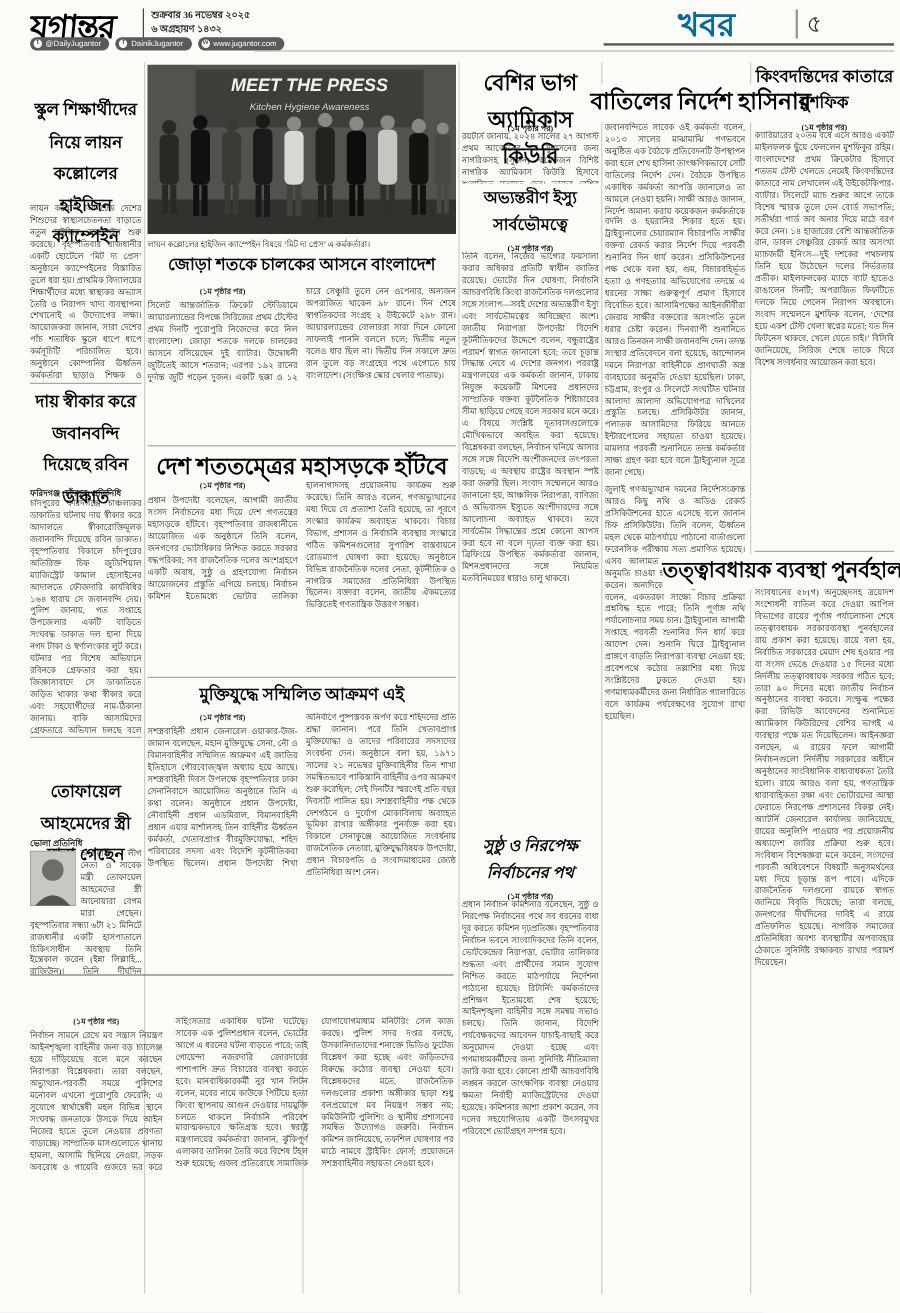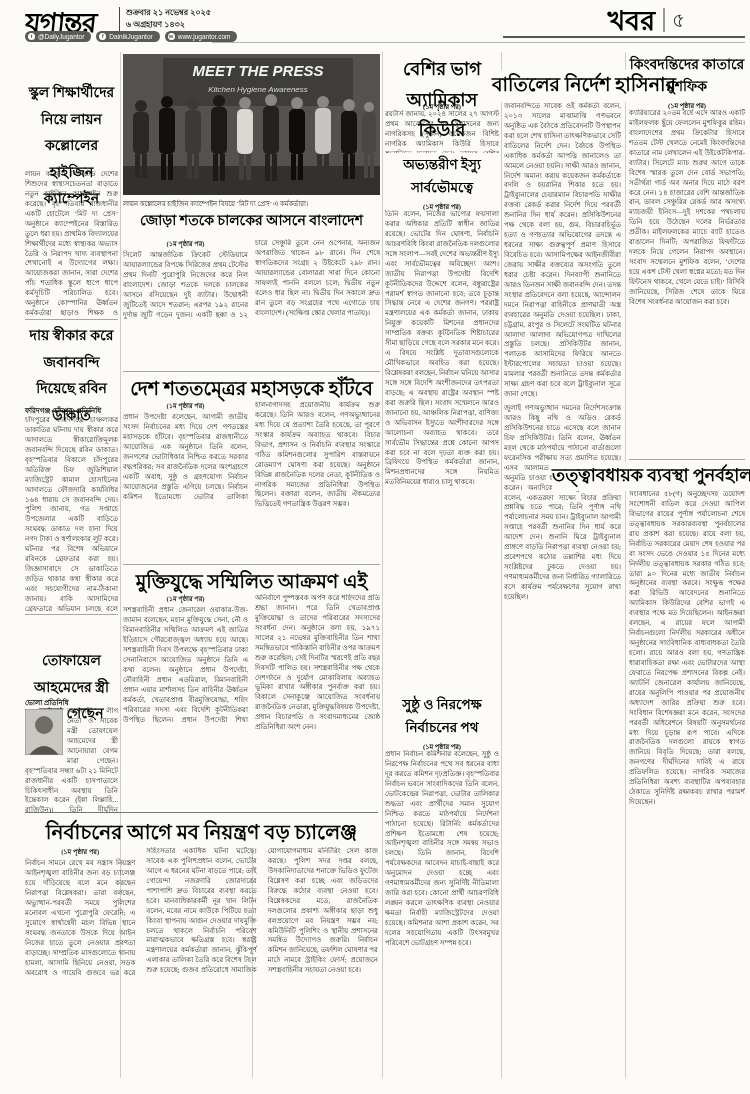--- a/index.html
+++ b/index.html
@@ -8,22 +8,22 @@
   
   .brand{position:absolute;left:25px;top:2px;font-size:27px;font-weight:bold;color:#000;
          transform:skewX(-6deg);letter-spacing:-1px;}
   .brand-div{position:absolute;left:119px;top:7px;width:1px;height:26px;background:#444;}
   .dates{position:absolute;left:126px;top:7px;font-size:8px;font-weight:bold;color:#222;line-height:1.55;}
   .socials{position:absolute;left:25px;top:31px;display:flex;gap:5px;}
   .pill{display:flex;align-items:center;gap:3px;height:11px;padding:0 7px 0 3px;border-radius:6px;
         background:#5a5a58;color:#fff;font-size:6.5px;font-family:"Liberation Sans",sans-serif;}
   .pill .glyph{display:inline-block;width:7px;height:7px;border-radius:50%;background:#fff;color:#5a5a58;
         font-size:6px;font-weight:bold;text-align:center;line-height:7px;}
-  .section-title{position:absolute;left:565px;top:0px;width:90px;text-align:right;
-        font-size:27px;font-weight:bold;color:#000000;}
+  .section-title{position:absolute;left:565px;top:0px;width:90px;text-align:left;
+        font-size:27px;font-weight:bold;color:#0369a1;}
   .sec-div{position:absolute;left:663px;top:8px;width:2px;height:24px;background:#999;}
   .page-num{position:absolute;left:672px;top:5px;font-size:20px;color:#333;}
   .rule-thick{position:absolute;left:503px;top:36px;width:242px;height:2px;background:#555;}
   .rule-thin{position:absolute;left:212px;top:42px;width:533px;height:1px;background:#b5b5b5;}
   
   .vrule{position:absolute;width:1px;background:#cfcdc8;}
   .hrule{position:absolute;height:1px;background:#a9a7a2;}
   
   .hl{position:absolute;font-weight:bold;color:#000;text-align:center;}
   .hl.small{font-size:14px;line-height:1.9;}
@@ -40,21 +40,21 @@
   .wide-hl{white-space:nowrap;background:#fcfbf8;z-index:3;}
 </style>
 </head>
 <body>
 
 <div class="page">
 
   <div class="brand">যুগান্তর</div>
   <div class="brand-div"></div>
   <div class="dates">
-    <div>শুক্রবার ২১ নভেম্বর ২০২৫</div>
+    <div>শুক্রবার 36 নভেম্বর ২০২৫</div>
     <div>৬ অগ্রহায়ণ ১৪৩২</div>
   </div>
   <div class="socials">
     <span class="pill">
       <span class="glyph">t</span>
       <span>@DailyJugantor</span>
     </span>
     <span class="pill">
       <span class="glyph">f</span>
       <span>DainikJugantor</span>
@@ -176,53 +176,52 @@
   </div>
   <div class="hrule" style="left:123px;top:371px;width:257px;"></div>
 
   <div class="hl" style="left:123px;top:374px;width:257px;font-size:19px;">দেশ শততম্ত্রের মহাসড়কে হাঁটবে</div>
   <div class="body cols2" style="left:123px;top:401px;width:257px;height:161px;">
     <div class="cont-in">(১ম পৃষ্ঠার পর)</div>
     <div>প্রধান উপদেষ্টা বলেছেন, আগামী জাতীয় সংসদ নির্বাচনের মধ্য দিয়ে দেশ গণতন্ত্রের মহাসড়কে হাঁটবে। বৃহস্পতিবার রাজধানীতে আয়োজিত এক অনুষ্ঠানে তিনি বলেন, জনগণের ভোটাধিকার নিশ্চিত করতে সরকার বদ্ধপরিকর; সব রাজনৈতিক দলের অংশগ্রহণে একটি অবাধ, সুষ্ঠু ও গ্রহণযোগ্য নির্বাচন আয়োজনের প্রস্তুতি এগিয়ে চলছে। নির্বাচন কমিশন ইতোমধ্যে ভোটার তালিকা হালনাগাদসহ প্রয়োজনীয় কার্যক্রম শুরু করেছে। তিনি আরও বলেন, গণঅভ্যুত্থানের মধ্য দিয়ে যে প্রত্যাশা তৈরি হয়েছে, তা পূরণে সংস্কার কার্যক্রম অব্যাহত থাকবে। বিচার বিভাগ, প্রশাসন ও নির্বাচনি ব্যবস্থার সংস্কারে গঠিত কমিশনগুলোর সুপারিশ বাস্তবায়নে রোডম্যাপ ঘোষণা করা হয়েছে। অনুষ্ঠানে বিভিন্ন রাজনৈতিক দলের নেতা, কূটনীতিক ও নাগরিক সমাজের প্রতিনিধিরা উপস্থিত ছিলেন। বক্তারা বলেন, জাতীয় ঐকমত্যের ভিত্তিতেই গণতান্ত্রিক উত্তরণ সম্ভব।</div>
   </div>
   <div class="hrule" style="left:123px;top:564px;width:257px;"></div>
 
-  <div class="hl" style="left:123px;top:567px;width:257px;font-size:19px;">মুক্তিযুদ্ধে সম্মিলিত আক্রমণ এই</div>
+  <div class="hl" style="left:123px;top:567px;width:257px;font-size:14px;">মুক্তিযুদ্ধে সম্মিলিত আক্রমণ এই</div>
   <div class="body cols2" style="left:123px;top:594px;width:257px;height:218px;">
     <div class="cont-in">(১ম পৃষ্ঠার পর)</div>
     <div>সশস্ত্রবাহিনী প্রধান জেনারেল ওয়াকার-উজ-জামান বলেছেন, মহান মুক্তিযুদ্ধে সেনা, নৌ ও বিমানবাহিনীর সম্মিলিত আক্রমণ এই জাতির ইতিহাসে গৌরবোজ্জ্বল অধ্যায় হয়ে আছে। সশস্ত্রবাহিনী দিবস উপলক্ষে বৃহস্পতিবার ঢাকা সেনানিবাসে আয়োজিত অনুষ্ঠানে তিনি এ কথা বলেন। অনুষ্ঠানে প্রধান উপদেষ্টা, নৌবাহিনী প্রধান এডমিরাল, বিমানবাহিনী প্রধান এয়ার মার্শালসহ তিন বাহিনীর ঊর্ধ্বতন কর্মকর্তা, খেতাবপ্রাপ্ত বীরমুক্তিযোদ্ধা, শহিদ পরিবারের সদস্য এবং বিদেশি কূটনীতিকরা উপস্থিত ছিলেন। প্রধান উপদেষ্টা শিখা অনির্বাণে পুষ্পস্তবক অর্পণ করে শহিদদের প্রতি শ্রদ্ধা জানান। পরে তিনি খেতাবপ্রাপ্ত মুক্তিযোদ্ধা ও তাদের পরিবারের সদস্যদের সংবর্ধনা দেন। অনুষ্ঠানে বলা হয়, ১৯৭১ সালের ২১ নভেম্বর মুক্তিবাহিনীর তিন শাখা সমন্বিতভাবে পাকিস্তানি বাহিনীর ওপর আক্রমণ শুরু করেছিল; সেই দিনটির স্মরণেই প্রতি বছর দিবসটি পালিত হয়। সশস্ত্রবাহিনীর পক্ষ থেকে দেশগঠনে ও দুর্যোগ মোকাবিলায় অব্যাহত ভূমিকা রাখার অঙ্গীকার পুনর্ব্যক্ত করা হয়। বিকালে সেনাকুঞ্জে আয়োজিত সংবর্ধনায় রাজনৈতিক নেতারা, মুক্তিযুদ্ধবিষয়ক উপদেষ্টা, প্রধান বিচারপতি ও সংবাদমাধ্যমের জ্যেষ্ঠ প্রতিনিধিরা অংশ নেন।</div>
   </div>
 
   <div class="hl" style="left:385px;top:54px;width:114px;height:46px;font-size:18px;line-height:1.7;">বেশির ভাগ অ্যামিকাস কিউরি</div>
   <div class="cont" style="left:385px;top:101px;width:114px;">(১ম পৃষ্ঠার পর)</div>
   <div class="body" style="left:385px;top:110px;width:114px;height:43px;">রয়টার্স জানায়, ২০২৪ সালের ২৭ আগস্ট প্রথম আবেদনের পর সুশাসনের জন্য নাগরিকসহ (সুজন) কয়েকজন বিশিষ্ট নাগরিক অ্যামিকাস কিউরি হিসাবে শুনানিতে মতামত দেন। তাদের বেশির ভাগই প্রস্তাবের পক্ষে অবস্থান নেন।</div>
 
   <div class="hl" style="left:385px;top:154px;width:114px;height:46px;font-size:13.5px;line-height:1.7;">অভ্যন্তরীণ ইস্যু সার্বভৌমত্বে</div>
   <div class="cont" style="left:385px;top:201px;width:114px;">(১ম পৃষ্ঠার পর)</div>
   <div class="body" style="left:385px;top:210px;width:114px;height:480px;">তিনি বলেন, নিজের ভাগ্যের ফয়সালা করার অধিকার প্রতিটি স্বাধীন জাতির রয়েছে। ভোটের দিন ঘোষণা, নির্বাচনি আচরণবিধি কিংবা রাজনৈতিক দলগুলোর সঙ্গে সংলাপ—সবই দেশের অভ্যন্তরীণ ইস্যু এবং সার্বভৌমত্বের অবিচ্ছেদ্য অংশ। জাতীয় নিরাপত্তা উপদেষ্টা বিদেশি কূটনীতিকদের উদ্দেশে বলেন, বন্ধুরাষ্ট্রের পরামর্শ স্বাগত জানানো হবে; তবে চূড়ান্ত সিদ্ধান্ত নেবে এ দেশের জনগণ। পররাষ্ট্র মন্ত্রণালয়ের এক কর্মকর্তা জানান, ঢাকায় নিযুক্ত কয়েকটি মিশনের প্রধানদের সাম্প্রতিক বক্তব্য কূটনৈতিক শিষ্টাচারের সীমা ছাড়িয়ে গেছে বলে সরকার মনে করে। এ বিষয়ে সংশ্লিষ্ট দূতাবাসগুলোকে মৌখিকভাবে অবহিত করা হয়েছে। বিশ্লেষকরা বলছেন, নির্বাচন ঘনিয়ে আসার সঙ্গে সঙ্গে বিদেশি অংশীজনদের তৎপরতা বাড়ছে; এ অবস্থায় রাষ্ট্রের অবস্থান স্পষ্ট করা জরুরি ছিল। সংবাদ সম্মেলনে আরও জানানো হয়, আঞ্চলিক নিরাপত্তা, বাণিজ্য ও অভিবাসন ইস্যুতে অংশীদারদের সঙ্গে আলোচনা অব্যাহত থাকবে। তবে সার্বভৌম সিদ্ধান্তের প্রশ্নে কোনো আপস করা হবে না বলে দৃঢ়তা ব্যক্ত করা হয়। ব্রিফিংয়ে উপস্থিত কর্মকর্তারা জানান, মিশনপ্রধানদের সঙ্গে নিয়মিত মতবিনিময়ের ধারাও চালু থাকবে।</div>
 
-  <div class="hl" style="left:385px;top:694px;width:114px;height:46px;font-size:13.5px;line-height:1.7;">সুষ্ঠু ও নিরপেক্ষ নির্বাচনের পথ</div>
+  <div class="hl" style="left:385px;top:694px;width:114px;height:46px;font-size:13.5px;line-height:1.7;font-style:italic;">সুষ্ঠু ও নিরপেক্ষ নির্বাচনের পথ</div>
   <div class="cont" style="left:385px;top:741px;width:114px;">(১ম পৃষ্ঠার পর)</div>
   <div class="body" style="left:385px;top:750px;width:114px;height:328px;">প্রধান নির্বাচন কমিশনার বলেছেন, সুষ্ঠু ও নিরপেক্ষ নির্বাচনের পথে সব ধরনের বাধা দূর করতে কমিশন দৃঢ়প্রতিজ্ঞ। বৃহস্পতিবার নির্বাচন ভবনে সাংবাদিকদের তিনি বলেন, ভোটকেন্দ্রের নিরাপত্তা, ভোটার তালিকার শুদ্ধতা এবং প্রার্থীদের সমান সুযোগ নিশ্চিত করতে মাঠপর্যায়ে নির্দেশনা পাঠানো হয়েছে। রিটার্নিং কর্মকর্তাদের প্রশিক্ষণ ইতোমধ্যে শেষ হয়েছে; আইনশৃঙ্খলা বাহিনীর সঙ্গে সমন্বয় সভাও চলছে। তিনি জানান, বিদেশি পর্যবেক্ষকদের আবেদন যাচাই-বাছাই করে অনুমোদন দেওয়া হচ্ছে এবং গণমাধ্যমকর্মীদের জন্য সুনির্দিষ্ট নীতিমালা জারি করা হবে। কোনো প্রার্থী আচরণবিধি লঙ্ঘন করলে তাৎক্ষণিক ব্যবস্থা নেওয়ার ক্ষমতা নির্বাহী ম্যাজিস্ট্রেটদের দেওয়া হয়েছে। কমিশনার আশা প্রকাশ করেন, সব দলের সহযোগিতায় একটি উৎসবমুখর পরিবেশে ভোটগ্রহণ সম্পন্ন হবে।</div>
 
   <div class="hl wide-hl" style="left:492px;top:70px;width:170px;font-size:19px;">বাতিলের নির্দেশ হাসিনার</div>
   <div class="cont" style="left:504px;top:82px;width:117px;">(১ম পৃষ্ঠার পর)</div>
   <div class="body" style="left:504px;top:92px;width:117px;height:986px;">
     <div>আন্তর্জাতিক অপরাধ ট্রাইব্যুনালে জবানবন্দিতে সাবেক ওই কর্মকর্তা বলেন, ২০১৩ সালের মাঝামাঝি গণভবনে অনুষ্ঠিত এক বৈঠকে প্রতিবেদনটি উপস্থাপন করা হলে শেখ হাসিনা তাৎক্ষণিকভাবে সেটি বাতিলের নির্দেশ দেন। বৈঠকে উপস্থিত একাধিক কর্মকর্তা আপত্তি জানালেও তা আমলে নেওয়া হয়নি। সাক্ষী আরও জানান, নির্দেশ অমান্য করায় কয়েকজন কর্মকর্তাকে বদলি ও হয়রানির শিকার হতে হয়। ট্রাইব্যুনালের চেয়ারম্যান বিচারপতি সাক্ষীর বক্তব্য রেকর্ড করার নির্দেশ দিয়ে পরবর্তী শুনানির দিন ধার্য করেন। প্রসিকিউশনের পক্ষ থেকে বলা হয়, গুম, বিচারবহির্ভূত হত্যা ও গণহত্যার অভিযোগের তদন্তে এ ধরনের সাক্ষ্য গুরুত্বপূর্ণ প্রমাণ হিসাবে বিবেচিত হবে। আসামিপক্ষের আইনজীবীরা জেরায় সাক্ষীর বক্তব্যের অসংগতি তুলে ধরার চেষ্টা করেন। দিনব্যাপী শুনানিতে আরও তিনজন সাক্ষী জবানবন্দি দেন। তদন্ত সংস্থার প্রতিবেদনে বলা হয়েছে, আন্দোলন দমনে নিরাপত্তা বাহিনীকে প্রাণঘাতী অস্ত্র ব্যবহারের অনুমতি দেওয়া হয়েছিল। ঢাকা, চট্টগ্রাম, রংপুর ও সিলেটে সংঘটিত ঘটনার আলাদা আলাদা অভিযোগপত্র দাখিলের প্রস্তুতি চলছে। প্রসিকিউটর জানান, পলাতক আসামিদের ফিরিয়ে আনতে ইন্টারপোলের সহায়তা চাওয়া হয়েছে। মামলার পরবর্তী শুনানিতে তদন্ত কর্মকর্তার সাক্ষ্য গ্রহণ করা হবে বলে ট্রাইব্যুনাল সূত্রে জানা গেছে।</div>
     <div style="margin-top:4px;">জুলাই গণঅভ্যুত্থান দমনের নির্দেশসংক্রান্ত আরও কিছু নথি ও অডিও রেকর্ড প্রসিকিউশনের হাতে এসেছে বলে জানান চিফ প্রসিকিউটর। তিনি বলেন, ঊর্ধ্বতন মহল থেকে মাঠপর্যায়ে পাঠানো বার্তাগুলো ফরেনসিক পরীক্ষায় সত্য প্রমাণিত হয়েছে। এসব আলামত আদালতে উপস্থাপনের অনুমতি চাওয়া হলে ট্রাইব্যুনাল তা মঞ্জুর করেন। অন্যদিকে রাষ্ট্রনিযুক্ত আইনজীবী বলেন, একতরফা সাক্ষ্যে বিচার প্রক্রিয়া প্রশ্নবিদ্ধ হতে পারে; তিনি পূর্ণাঙ্গ নথি পর্যালোচনার সময় চান। ট্রাইব্যুনাল আগামী সপ্তাহে পরবর্তী শুনানির দিন ধার্য করে আদেশ দেন। শুনানি ঘিরে ট্রাইব্যুনাল প্রাঙ্গণে বাড়তি নিরাপত্তা ব্যবস্থা নেওয়া হয়; প্রবেশপথে কঠোর তল্লাশির মধ্য দিয়ে সংশ্লিষ্টদের ঢুকতে দেওয়া হয়। গণমাধ্যমকর্মীদের জন্য নির্ধারিত গ্যালারিতে বসে কার্যক্রম পর্যবেক্ষণের সুযোগ রাখা হয়েছিল।</div>
   </div>
 
   <div class="hl" style="left:629px;top:54px;width:116px;height:44px;font-size:14px;line-height:1.6;">কিংবদন্তিদের কাতারে মুশফিক</div>
   <div class="cont" style="left:629px;top:100px;width:116px;">(১ম পৃষ্ঠার পর)</div>
   <div class="body" style="left:629px;top:109px;width:116px;height:347px;">ক্যারিয়ারের ২০তম বর্ষে এসে আরও একটি মাইলফলক ছুঁয়ে ফেললেন মুশফিকুর রহিম। বাংলাদেশের প্রথম ক্রিকেটার হিসাবে শততম টেস্ট খেলতে নেমেই কিংবদন্তিদের কাতারে নাম লেখালেন এই উইকেটকিপার-ব্যাটার। সিলেটে ম্যাচ শুরুর আগে তাকে বিশেষ স্মারক তুলে দেন বোর্ড সভাপতি; সতীর্থরা গার্ড অব অনার দিয়ে মাঠে বরণ করে নেন। ১৪ হাজারের বেশি আন্তর্জাতিক রান, ডাবল সেঞ্চুরির রেকর্ড আর অসংখ্য ম্যাচজয়ী ইনিংস—দুই দশকের পথচলায় তিনি হয়ে উঠেছেন দলের নির্ভরতার প্রতীক। মাইলফলকের ম্যাচে ব্যাট হাতেও রাঙালেন দিনটি; অপরাজিত ফিফটিতে দলকে নিয়ে গেলেন নিরাপদ অবস্থানে। সংবাদ সম্মেলনে মুশফিক বলেন, ‘দেশের হয়ে একশ টেস্ট খেলা স্বপ্নের মতো; যত দিন ফিটনেস থাকবে, খেলে যেতে চাই।’ বিসিবি জানিয়েছে, সিরিজ শেষে তাকে ঘিরে বিশেষ সংবর্ধনার আয়োজন করা হবে।</div>
   <div class="hrule" style="left:629px;top:459px;width:116px;"></div>
 
   <div class="hl wide-hl" style="left:552px;top:462px;width:193px;font-size:17.5px;text-align:right;">তত্ত্বাবধায়ক ব্যবস্থা পুনর্বহাল</div>
   <div class="body" style="left:629px;top:490px;width:116px;height:588px;">সংবিধানের ৫৮(গ) অনুচ্ছেদসহ ত্রয়োদশ সংশোধনী বাতিল করে দেওয়া আপিল বিভাগের রায়ের পূর্ণাঙ্গ পর্যালোচনা শেষে তত্ত্বাবধায়ক সরকারব্যবস্থা পুনর্বহালের রায় প্রকাশ করা হয়েছে। রায়ে বলা হয়, নির্বাচিত সরকারের মেয়াদ শেষ হওয়ার পর বা সংসদ ভেঙে দেওয়ার ১৫ দিনের মধ্যে নির্দলীয় তত্ত্বাবধায়ক সরকার গঠিত হবে; তারা ৯০ দিনের মধ্যে জাতীয় নির্বাচন অনুষ্ঠানের ব্যবস্থা করবে। সংক্ষুব্ধ পক্ষের করা রিভিউ আবেদনের শুনানিতে অ্যামিকাস কিউরিদের বেশির ভাগই এ ব্যবস্থার পক্ষে মত দিয়েছিলেন। আইনজ্ঞরা বলছেন, এ রায়ের ফলে আগামী নির্বাচনগুলো নির্দলীয় সরকারের অধীনে অনুষ্ঠানের সাংবিধানিক বাধ্যবাধকতা তৈরি হলো। রায়ে আরও বলা হয়, গণতান্ত্রিক ধারাবাহিকতা রক্ষা এবং ভোটারদের আস্থা ফেরাতে নিরপেক্ষ প্রশাসনের বিকল্প নেই। অ্যাটর্নি জেনারেল কার্যালয় জানিয়েছে, রায়ের অনুলিপি পাওয়ার পর প্রয়োজনীয় অধ্যাদেশ জারির প্রক্রিয়া শুরু হবে। সংবিধান বিশেষজ্ঞরা মনে করেন, সংসদের পরবর্তী অধিবেশনে বিষয়টি অনুসমর্থনের মধ্য দিয়ে চূড়ান্ত রূপ পাবে। এদিকে রাজনৈতিক দলগুলো রায়কে স্বাগত জানিয়ে বিবৃতি দিয়েছে; তারা বলছে, জনগণের দীর্ঘদিনের দাবিই এ রায়ে প্রতিফলিত হয়েছে। নাগরিক সমাজের প্রতিনিধিরা অবশ্য ব্যবস্থাটির অপব্যবহার ঠেকাতে সুনির্দিষ্ট রক্ষাকবচ রাখার পরামর্শ দিয়েছেন।</div>
 
   <div class="hrule" style="left:25px;top:812px;width:353px;background:#777;"></div>
-  <div class="hl" style="left:25px;top:817px;width:353px;font-size:20px;">নির্বাচনের আগে মব নিয়ন্ত্রণ বড় চ্যালেঞ্জ</div>
   <div class="body cols3" style="left:25px;top:847px;width:353px;height:231px;">
     <div class="cont-in">(১ম পৃষ্ঠার পর)</div>
     <div>নির্বাচন সামনে রেখে মব সন্ত্রাস নিয়ন্ত্রণ আইনশৃঙ্খলা বাহিনীর জন্য বড় চ্যালেঞ্জ হয়ে দাঁড়িয়েছে বলে মনে করছেন নিরাপত্তা বিশ্লেষকরা। তারা বলছেন, অভ্যুত্থান-পরবর্তী সময়ে পুলিশের মনোবল এখনো পুরোপুরি ফেরেনি; এ সুযোগে স্বার্থান্বেষী মহল বিভিন্ন স্থানে সংঘবদ্ধ জনতাকে উসকে দিয়ে আইন নিজের হাতে তুলে নেওয়ার প্রবণতা বাড়াচ্ছে। সাম্প্রতিক মাসগুলোতে থানায় হামলা, আসামি ছিনিয়ে নেওয়া, সড়ক অবরোধ ও গায়েবি গুজবে ভর করে সহিংসতার একাধিক ঘটনা ঘটেছে। সাবেক এক পুলিশপ্রধান বলেন, ভোটের আগে এ ধরনের ঘটনা বাড়তে পারে; তাই গোয়েন্দা নজরদারি জোরদারের পাশাপাশি দ্রুত বিচারের ব্যবস্থা করতে হবে। মানবাধিকারকর্মী নূর খান লিটন বলেন, মবের নামে কাউকে পিটিয়ে হত্যা কিংবা স্থাপনায় আগুন দেওয়ার দায়মুক্তি চলতে থাকলে নির্বাচনি পরিবেশ মারাত্মকভাবে ক্ষতিগ্রস্ত হবে। স্বরাষ্ট্র মন্ত্রণালয়ের কর্মকর্তারা জানান, ঝুঁকিপূর্ণ এলাকার তালিকা তৈরি করে বিশেষ টহল শুরু হয়েছে; গুজব প্রতিরোধে সামাজিক যোগাযোগমাধ্যম মনিটরিং সেল কাজ করছে। পুলিশ সদর দপ্তর বলছে, উসকানিদাতাদের শনাক্তে ভিডিও ফুটেজ বিশ্লেষণ করা হচ্ছে এবং জড়িতদের বিরুদ্ধে কঠোর ব্যবস্থা নেওয়া হবে। বিশ্লেষকদের মতে, রাজনৈতিক দলগুলোর প্রকাশ্য অঙ্গীকার ছাড়া শুধু বলপ্রয়োগে মব নিয়ন্ত্রণ সম্ভব নয়; কমিউনিটি পুলিশিং ও স্থানীয় প্রশাসনের সমন্বিত উদ্যোগও জরুরি। নির্বাচন কমিশন জানিয়েছে, তফশিল ঘোষণার পর মাঠে নামবে স্ট্রাইকিং ফোর্স; প্রয়োজনে সশস্ত্রবাহিনীর সহায়তা নেওয়া হবে।</div>
   </div>
 
 </div>
 
 </body></html>

